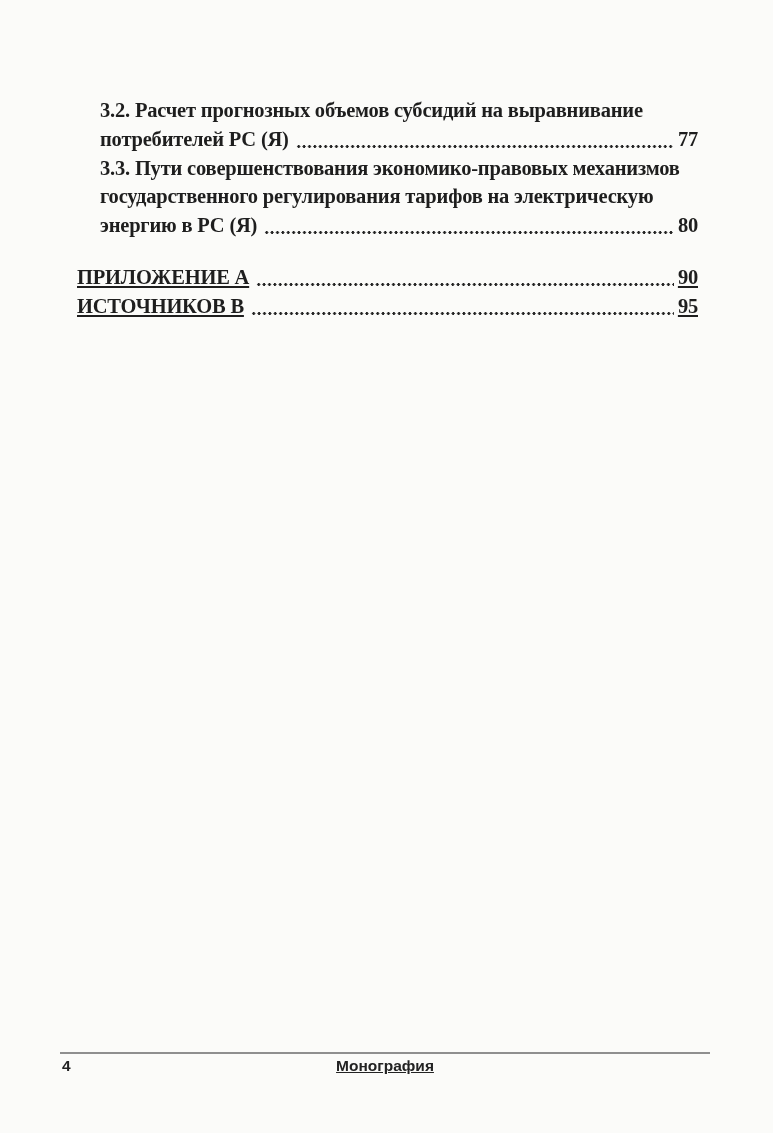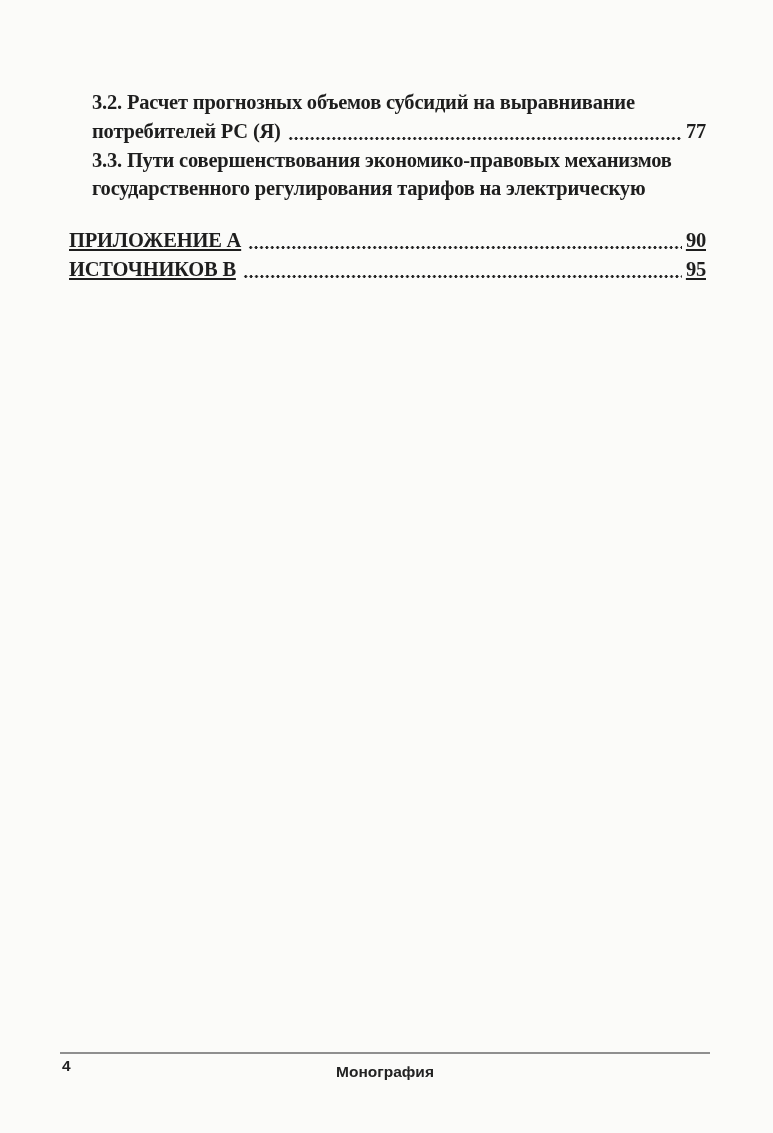--- a/index.html
+++ b/index.html
@@ -19,21 +19,21 @@
     position: absolute;
     inset: 0;
   }
   .content {
     position: absolute;
     left: 65px;
     right: 63px;
     top: 84px;
   }
   .toc-group {
-    margin: 4px;
+    margin: 12px;
   }
   .toc-group + .toc-group {
     margin-top: 13px;
   }
   .toc-group.appendix-gap {
     margin-top: 23px;
     text-decoration: underline;
   }
   .toc-entry {
     font-size: 20.5px;
@@ -91,23 +91,24 @@
   }
   .footer-page {
     position: absolute;
     left: 2px;
     top: 3px;
     font-weight: 600;
   }
   .footer-title {
     position: absolute;
     left: 50%;
-    top: 9px;
+    top: 3px;
     transform: translateX(-50%);
     font-weight: 600;
+    text-decoration: underline;
   }
 </style>
 </head>
 <body>
 
 <div class="page">
   <div class="content">
 
     <div class="toc-group">
 
@@ -116,20 +117,25 @@
         <span class="toc-last">
           <span class="toc-text">потребителей РС (Я)</span>
           <span class="leader"></span>
           <span class="toc-page">77</span>
         </span>
       </div>
 
       <div class="toc-entry indent">
         <span class="toc-line">3.3. Пути совершенствования экономико-правовых механизмов</span>
         <span class="toc-line">государственного регулирования тарифов на электрическую</span>
+        <span class="toc-last">
+          <span class="toc-text">энергию в РС (Я)</span>
+          <span class="leader"></span>
+          <span class="toc-page">80</span>
+        </span>
       </div>
 
     </div>
 
     <div class="toc-group">
 
 
 
     </div>
 

